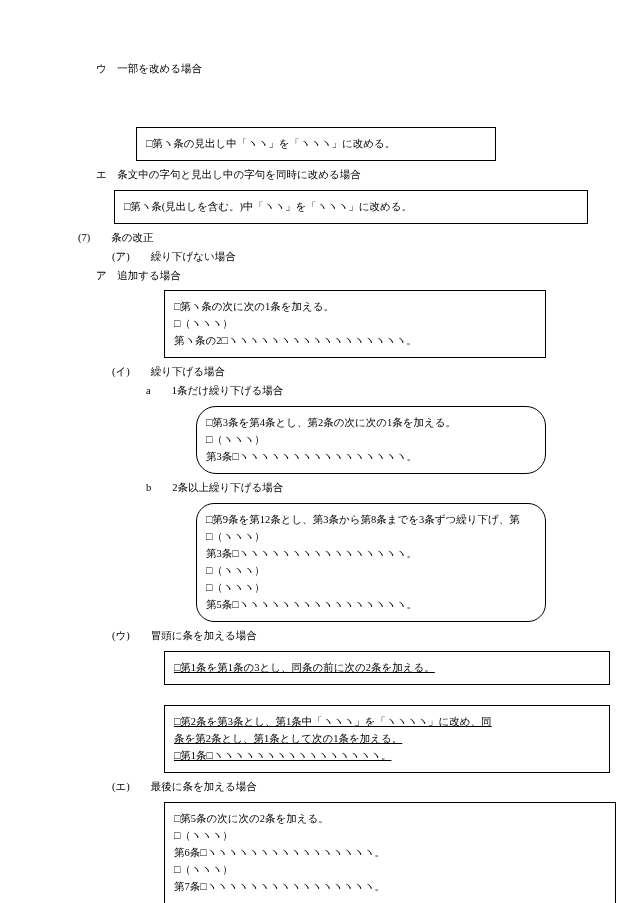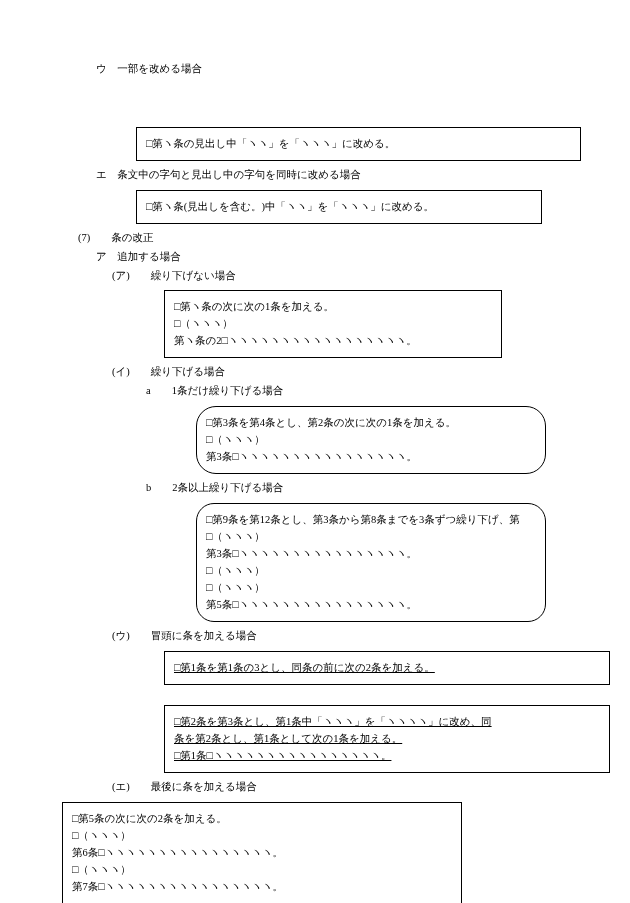--- a/index.html
+++ b/index.html
@@ -38,49 +38,49 @@
   .i-5  { margin-left: 84px; }
 
   .box {
     border: 1px solid #000000;
     box-sizing: border-box;
     padding: 7px 9px 8px 9px;
     margin: 5px 0 5px 0;
   }
   .box .line { font-size: 10.5px; line-height: 1.62; }
 
-  .b-w1 { width: 445px; margin-left: 74px; margin-top: 48px; }
-  .b-w2 { width: 406px; margin-left: 74px; }
-  .b-w3 { width: 338px; margin-left: 102px; }
+  .b-w1 { width: 360px; margin-left: 74px; margin-top: 48px; }
+  .b-w2 { width: 474px; margin-left: 52px; }
+  .b-w3 { width: 382px; margin-left: 102px; }
   .b-w4 { width: 350px; margin-left: 134px; border-radius: 20px; }
   .b-w5 { width: 350px; margin-left: 134px; border-radius: 18px; }
   .b-w6 { width: 446px; margin-left: 102px; text-decoration: underline; }
-  .b-w7 { width: 400px; }
+  .b-w7 { width: 452px; margin-left: 102px; }
   .gap-m { height: 10px; }
 </style>
 </head>
 <body>
 
 <div class="page">
 
   <div class="heading i-2">ウ　一部を改める場合</div>
   <div class="box b-w1">
     <div class="line">□第ヽ条の見出し中「ヽヽ」を「ヽヽヽ」に改める。</div>
   </div>
 
   <div class="heading i-2">エ　条文中の字句と見出し中の字句を同時に改める場合</div>
   <div class="box b-w2">
     <div class="line">□第ヽ条(見出しを含む。)中「ヽヽ」を「ヽヽヽ」に改める。</div>
   </div>
 
   <div class="heading i-1">(7)　　条の改正</div>
 
+  <div class="heading i-3">(ア)　　繰り下げない場合</div>
+
   <div class="heading i-2">ア　追加する場合</div>
-
-  <div class="heading i-3">(ア)　　繰り下げない場合</div>
   <div class="box b-w3">
     <div class="line">□第ヽ条の次に次の1条を加える。</div>
     <div class="line">□（ヽヽヽ）</div>
     <div class="line">第ヽ条の2□ヽヽヽヽヽヽヽヽヽヽヽヽヽヽヽヽヽ。</div>
   </div>
 
   <div class="heading i-3">(イ)　　繰り下げる場合</div>
 
   <div class="heading i-5">a　　1条だけ繰り下げる場合</div>
   <div class="box b-w4">

